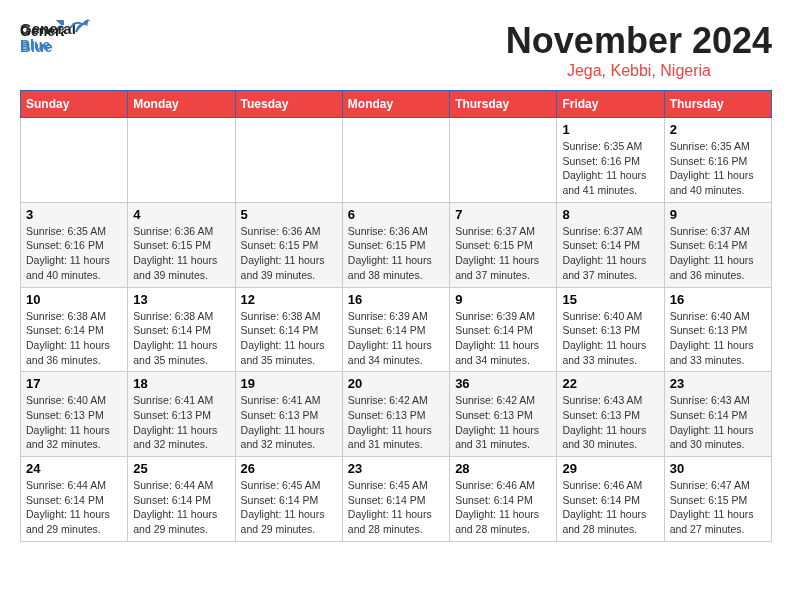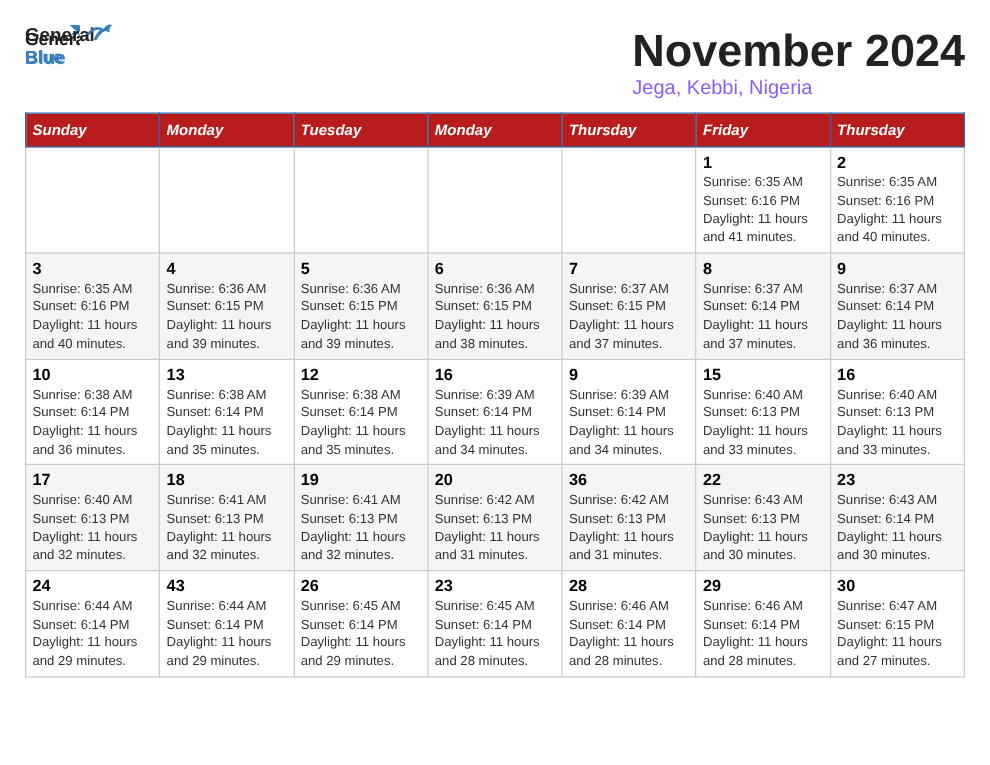--- a/index.html
+++ b/index.html
@@ -15,44 +15,43 @@
       justify-content: space-between;
       align-items: flex-start;
       margin-bottom: 10px;
     }
     .logo {
       display: flex;
       flex-direction: column;
       align-items: flex-start;
     }
     .title-area {
-      text-align: left;
+      text-align: center;
     }
     .month-title {
       font-size: 36px;
       font-weight: bold;
       color: #222;
     }
     .location {
       font-size: 16px;
-      color: #8b5cf6;
+      color: #ef4444;
     }
     .calendar {
       width: 100%;
       border-collapse: collapse;
       font-size: 11px;
     }
     .calendar th {
-      background: #b91c1c;
+      background: #ef4444;
       color: #fff;
       text-align: left;
       padding: 6px 5px;
       font-size: 12px;
       border: 1px solid #2a6aaa;
-      font-style: italic;
     }
     .calendar td {
       border: 1px solid #ccc;
       vertical-align: top;
       padding: 4px 5px;
       width: 107px;
       min-height: 80px;
       background: #fff;
     }
     .calendar tr:nth-child(even) td {
@@ -227,21 +226,21 @@
           <div class="day-number">23</div>
           <div class="day-info">Sunrise: 6:43 AM<br>Sunset: 6:14 PM<br>Daylight: 11 hours and 30 minutes.</div>
         </td>
       </tr>
       <tr>
         <td>
           <div class="day-number">24</div>
           <div class="day-info">Sunrise: 6:44 AM<br>Sunset: 6:14 PM<br>Daylight: 11 hours and 29 minutes.</div>
         </td>
         <td>
-          <div class="day-number">43</div>
+          <div class="day-number">25</div>
           <div class="day-info">Sunrise: 6:44 AM<br>Sunset: 6:14 PM<br>Daylight: 11 hours and 29 minutes.</div>
         </td>
         <td>
           <div class="day-number">26</div>
           <div class="day-info">Sunrise: 6:45 AM<br>Sunset: 6:14 PM<br>Daylight: 11 hours and 29 minutes.</div>
         </td>
         <td>
           <div class="day-number">23</div>
           <div class="day-info">Sunrise: 6:45 AM<br>Sunset: 6:14 PM<br>Daylight: 11 hours and 28 minutes.</div>
         </td>

